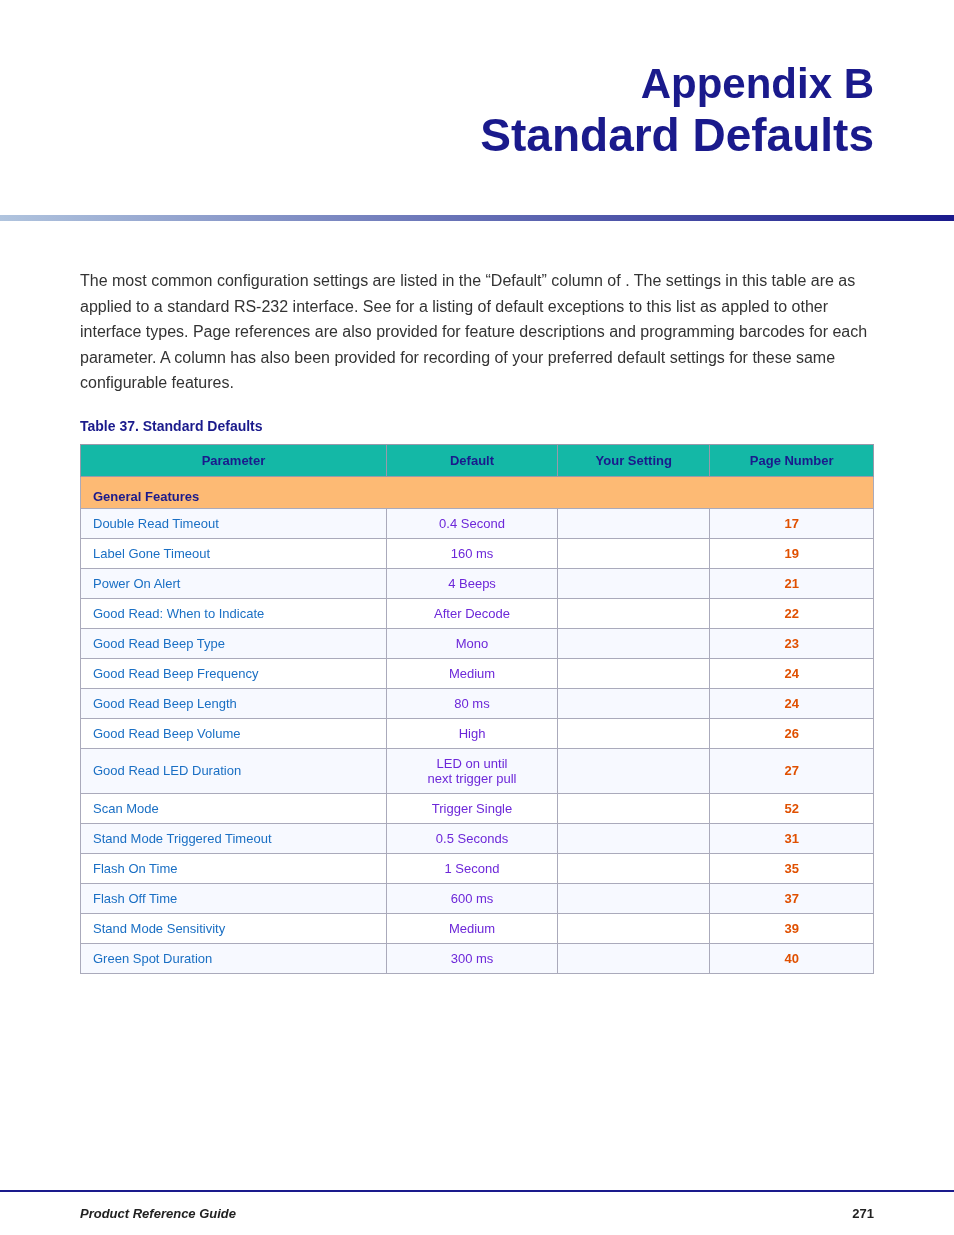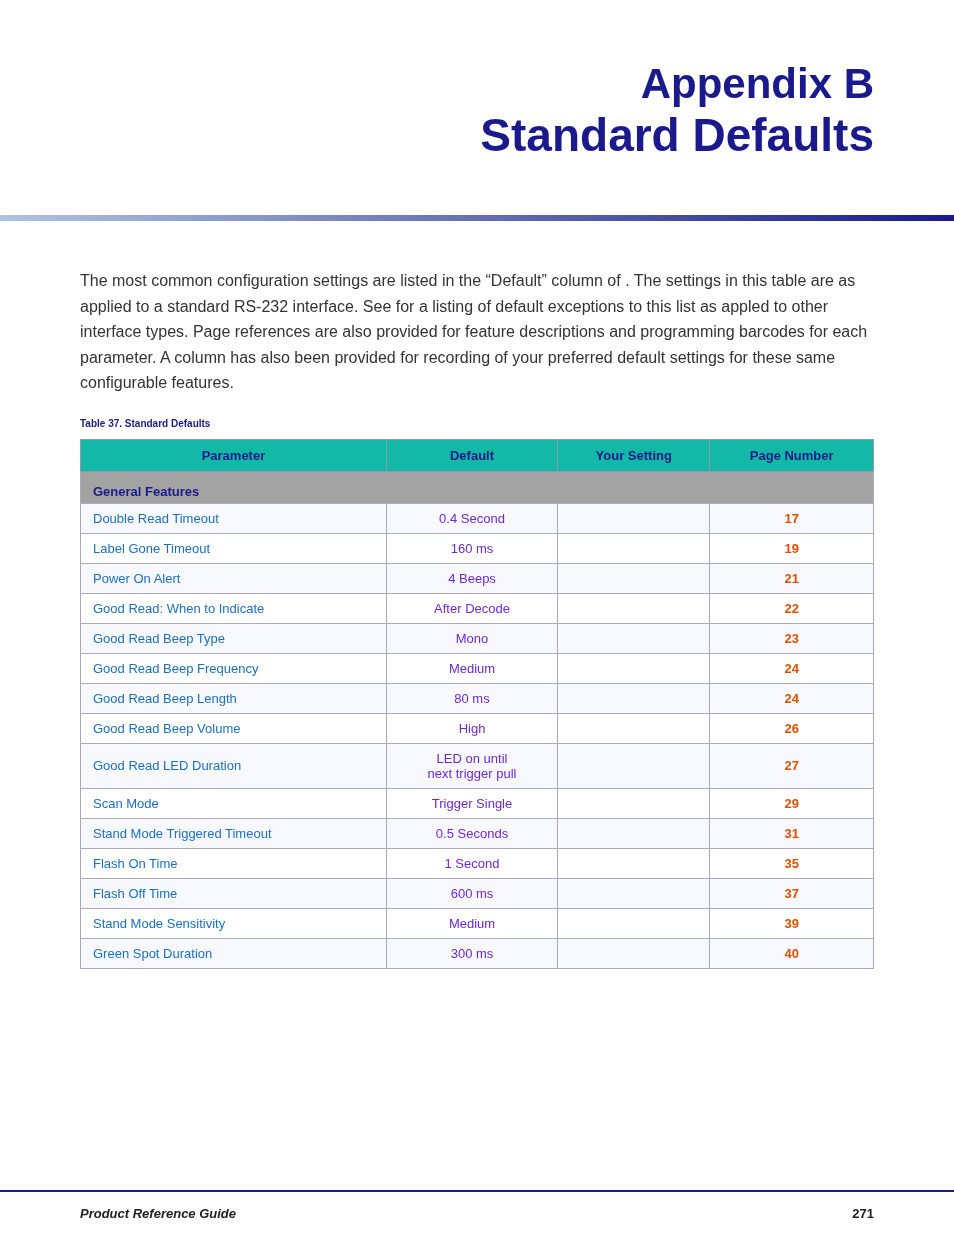--- a/index.html
+++ b/index.html
@@ -45,21 +45,21 @@
       padding: 24px 80px 30px 80px;
       flex: 1;
     }
     .intro-text {
       font-size: 16px;
       color: #333;
       line-height: 1.6;
       margin-bottom: 22px;
     }
     .table-title {
-      font-size: 10px;
+      font-size: 14px;
       font-weight: bold;
       color: #1a1a8c;
       margin-bottom: 10px;
     }
     table {
       width: 100%;
       border-collapse: collapse;
       border: 1px solid #aab;
     }
     thead tr {
@@ -70,21 +70,21 @@
       font-weight: bold;
       color: #1a1a8c;
       padding: 8px 12px;
       border: 1px solid #99a;
       text-align: center;
     }
     thead th:first-child {
       text-align: center;
     }
     .section-row td {
-      background: #a3a3a3;
+      background: #fdba74;
       padding: 12px 12px 4px 12px;
       font-weight: bold;
       font-size: 13px;
       color: #1a1a8c;
       border: 1px solid #aab;
     }
     .data-row td {
       font-size: 13px;
       padding: 7px 12px;
       border: 1px solid #aab;
@@ -212,21 +212,21 @@
             <td>Good Read LED Duration</td>
             <td style="white-space: pre-line;">LED on until
 next trigger pull</td>
             <td></td>
             <td>27</td>
           </tr>
           <tr class="data-row">
             <td>Scan Mode</td>
             <td style="white-space: pre-line;">Trigger Single</td>
             <td></td>
-            <td>29</td>
+            <td>52</td>
           </tr>
           <tr class="data-row">
             <td>Stand Mode Triggered Timeout</td>
             <td style="white-space: pre-line;">0.5 Seconds</td>
             <td></td>
             <td>31</td>
           </tr>
           <tr class="data-row">
             <td>Flash On Time</td>
             <td style="white-space: pre-line;">1 Second</td>

